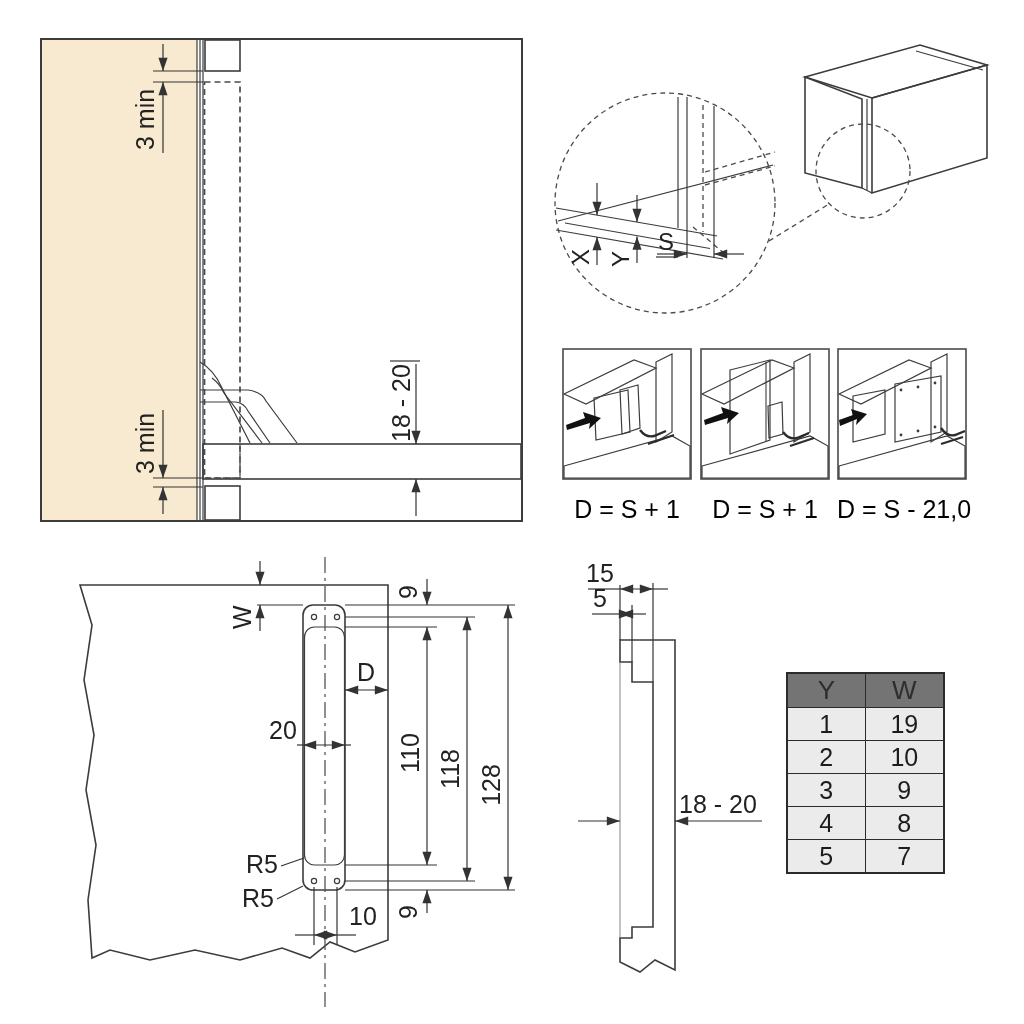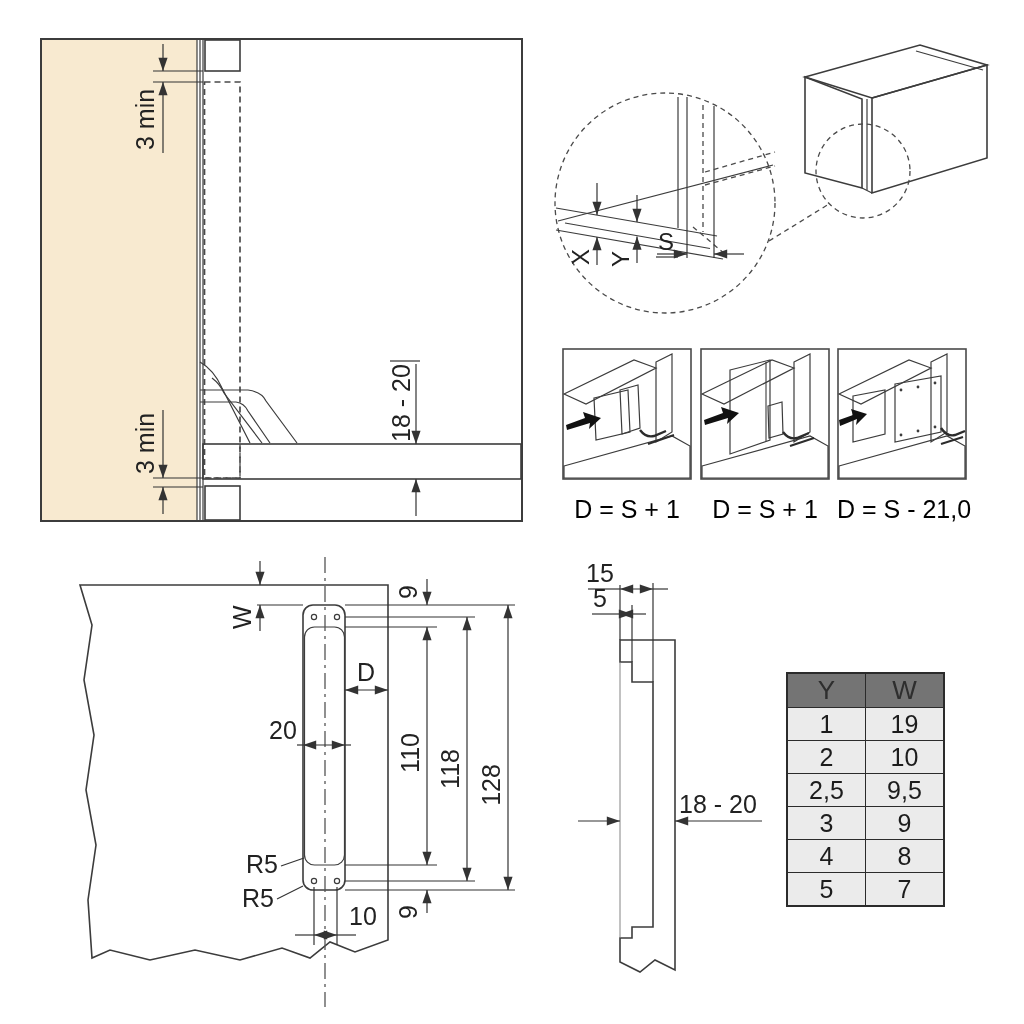--- a/index.html
+++ b/index.html
@@ -301,24 +301,20 @@
       <tbody>
         <tr>
           <td>1</td>
           <td>19</td>
         </tr>
         <tr>
           <td>2</td>
           <td>10</td>
         </tr>
         <tr>
-          <td>2,5</td>
-          <td>9,5</td>
-        </tr>
-        <tr>
           <td>3</td>
           <td>9</td>
         </tr>
         <tr>
           <td>4</td>
           <td>8</td>
         </tr>
         <tr>
           <td>5</td>
           <td>7</td>

